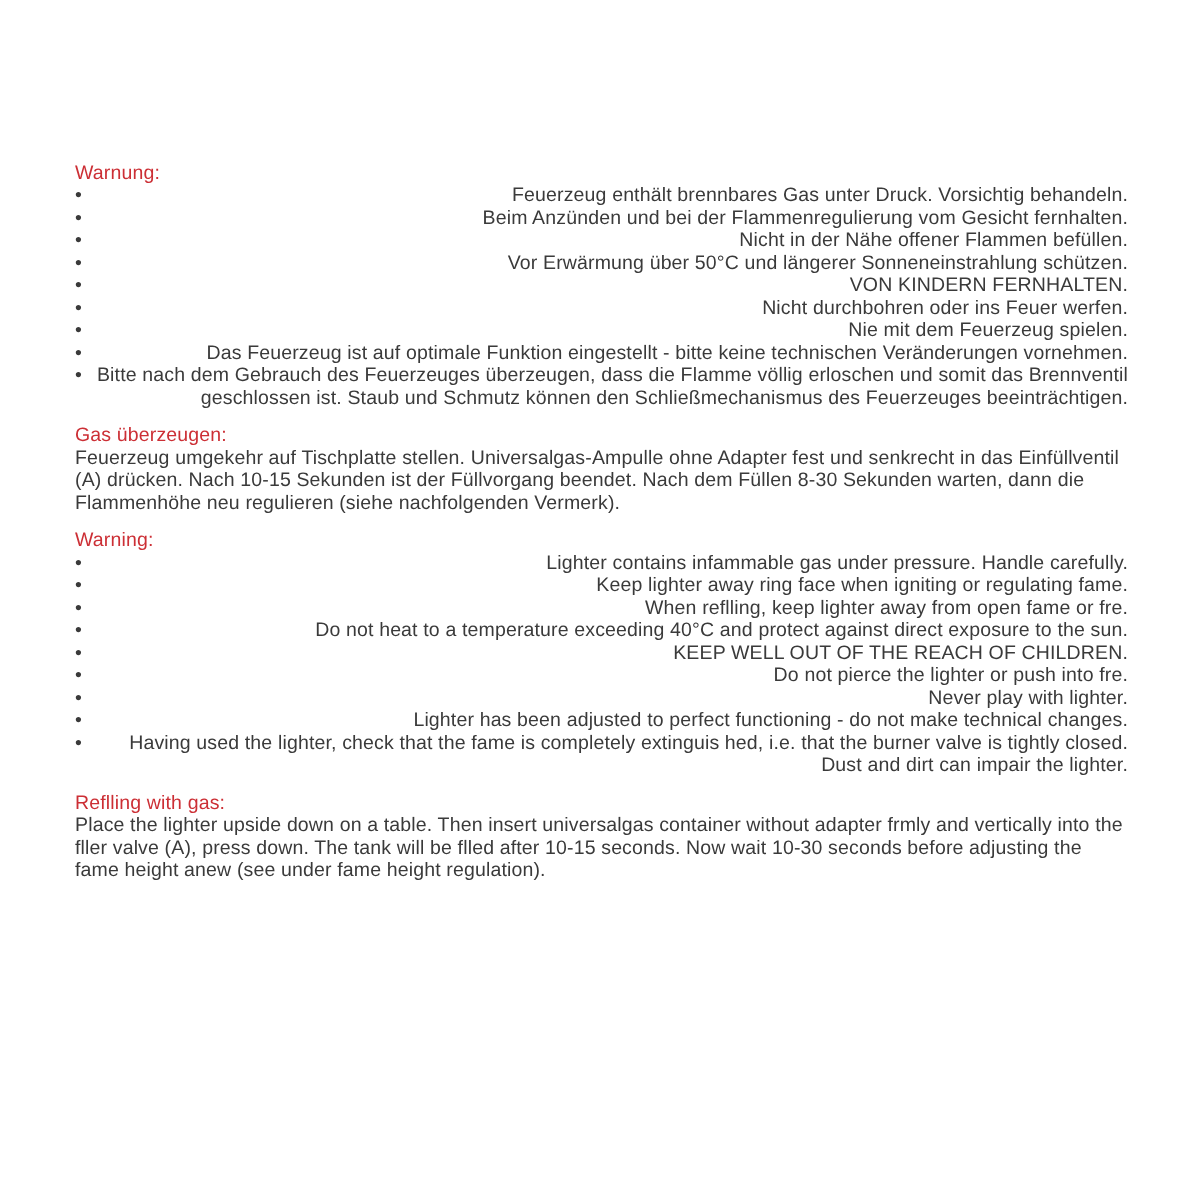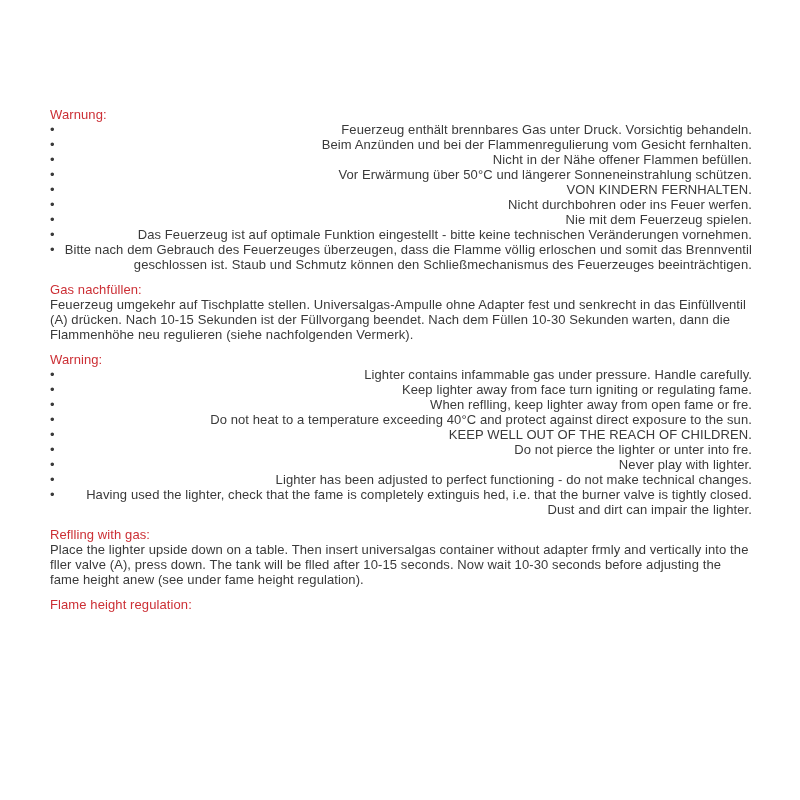--- a/index.html
+++ b/index.html
@@ -92,52 +92,52 @@
           <span class="bullet">•</span>
           <span class="bullet-text">Das Feuerzeug ist auf optimale Funktion eingestellt - bitte keine technischen Veränderungen vornehmen.</span>
         </div>
       <div class="bullet-row">
           <span class="bullet">•</span>
           <span class="bullet-text">Bitte nach dem Gebrauch des Feuerzeuges überzeugen, dass die Flamme völlig erloschen und somit das Brennventil geschlossen ist. Staub und Schmutz können den Schließmechanismus des Feuerzeuges beeinträchtigen.</span>
         </div>
     </section>
 
     <section class="section">
-      <div class="heading">Gas nachfüllen:</div>
-      <p class="para">Feuerzeug umgekehr auf Tischplatte stellen. Universalgas-Ampulle ohne Adapter fest und senkrecht in das Einfüllventil (A) drücken. Nach 10-15 Sekunden ist der Füllvorgang beendet. Nach dem Füllen 10-30 Sekunden warten, dann die Flammenhöhe neu regulieren (siehe nachfolgenden Vermerk).</p>
+      <div class="heading">Gas überzeugen:</div>
+      <p class="para">Feuerzeug umgekehr auf Tischplatte stellen. Universalgas-Ampulle ohne Adapter fest und senkrecht in das Einfüllventil (A) drücken. Nach 10-15 Sekunden ist der Füllvorgang beendet. Nach dem Füllen 8-30 Sekunden warten, dann die Flammenhöhe neu regulieren (siehe nachfolgenden Vermerk).</p>
     </section>
 
     <section class="section">
     </section>
 
     <section class="section">
       <div class="heading">Warning:</div>
       <div class="bullet-row">
           <span class="bullet">•</span>
           <span class="bullet-text">Lighter contains infammable gas under pressure. Handle carefully.</span>
         </div>
       <div class="bullet-row">
           <span class="bullet">•</span>
-          <span class="bullet-text">Keep lighter away from face turn igniting or regulating fame.</span>
+          <span class="bullet-text">Keep lighter away ring face when igniting or regulating fame.</span>
         </div>
       <div class="bullet-row">
           <span class="bullet">•</span>
           <span class="bullet-text">When reflling, keep lighter away from open fame or fre.</span>
         </div>
       <div class="bullet-row">
           <span class="bullet">•</span>
           <span class="bullet-text">Do not heat to a temperature exceeding 40°C and protect against direct exposure to the sun.</span>
         </div>
       <div class="bullet-row">
           <span class="bullet">•</span>
           <span class="bullet-text">KEEP WELL OUT OF THE REACH OF CHILDREN.</span>
         </div>
       <div class="bullet-row">
           <span class="bullet">•</span>
-          <span class="bullet-text">Do not pierce the lighter or unter into fre.</span>
+          <span class="bullet-text">Do not pierce the lighter or push into fre.</span>
         </div>
       <div class="bullet-row">
           <span class="bullet">•</span>
           <span class="bullet-text">Never play with lighter.</span>
         </div>
       <div class="bullet-row">
           <span class="bullet">•</span>
           <span class="bullet-text">Lighter has been adjusted to perfect functioning - do not make technical changes.</span>
         </div>
       <div class="bullet-row">
@@ -145,17 +145,16 @@
           <span class="bullet-text">Having used the lighter, check that the fame is completely extinguis hed, i.e. that the burner valve is tightly closed. Dust and dirt can impair the lighter.</span>
         </div>
     </section>
 
     <section class="section">
       <div class="heading">Reflling with gas:</div>
       <p class="para">Place the lighter upside down on a table. Then insert universalgas container without adapter frmly and vertically into the fller valve (A), press down. The tank will be flled after 10-15 seconds. Now wait 10-30 seconds before adjusting the fame height anew (see under fame height regulation).</p>
     </section>
 
     <section class="section">
-      <div class="heading">Flame height regulation:</div>
     </section>
 
   </div>
 </div>
 
 </body></html>

